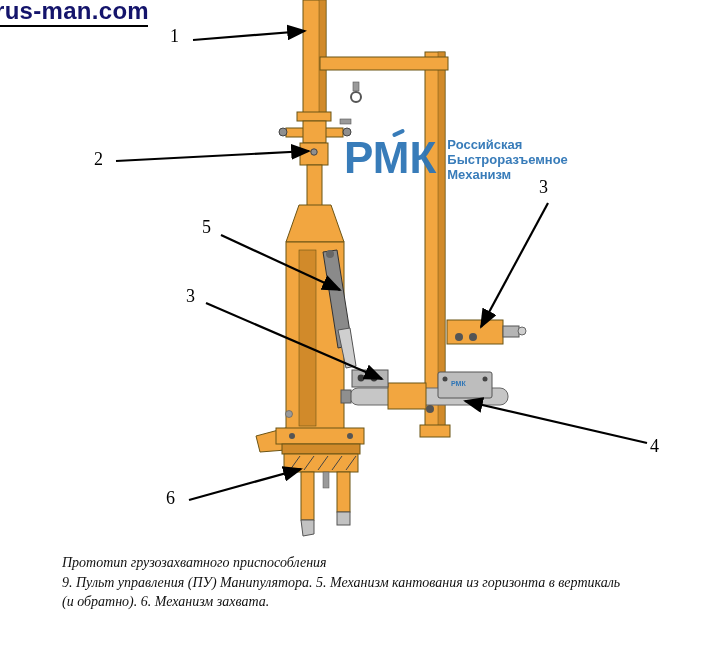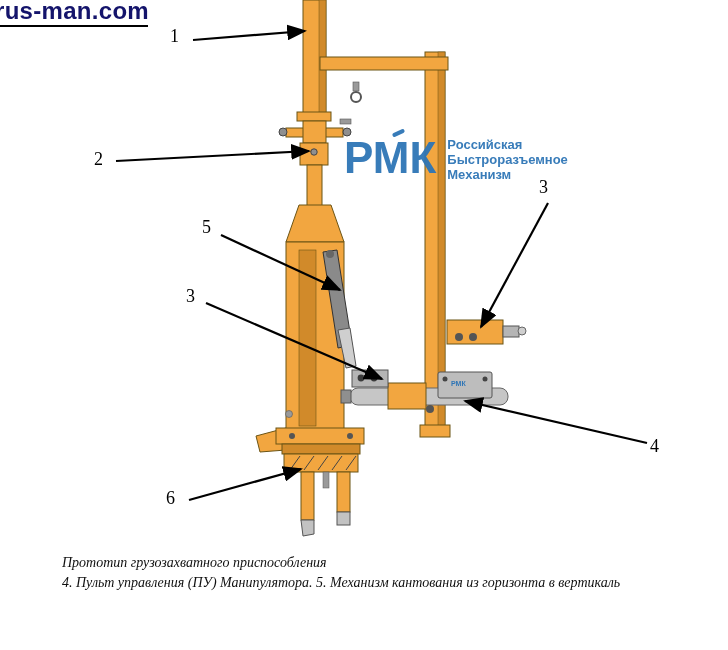--- a/index.html
+++ b/index.html
@@ -179,14 +179,15 @@
 <div class="callout-num" style="left:170px;top:27px">1</div>
 <div class="callout-num" style="left:94px;top:150px">2</div>
 <div class="callout-num" style="left:202px;top:218px">5</div>
 <div class="callout-num" style="left:186px;top:287px">3</div>
 <div class="callout-num" style="left:539px;top:178px">3</div>
 <div class="callout-num" style="left:650px;top:437px">4</div>
 <div class="callout-num" style="left:166px;top:489px">6</div>
 
 <div class="caption">
   <div>Прототип грузозахватного приспособления</div>
-  <div>4. Пульт управления (ПУ) Манипулятора. 5. Механизм кантования из горизонта в вертикаль</div>
+  <div>9. Пульт управления (ПУ) Манипулятора. 5. Механизм кантования из горизонта в вертикаль</div>
+  <div>(и обратно). 6. Механизм захвата.</div>
 </div>
 
 </body></html>

